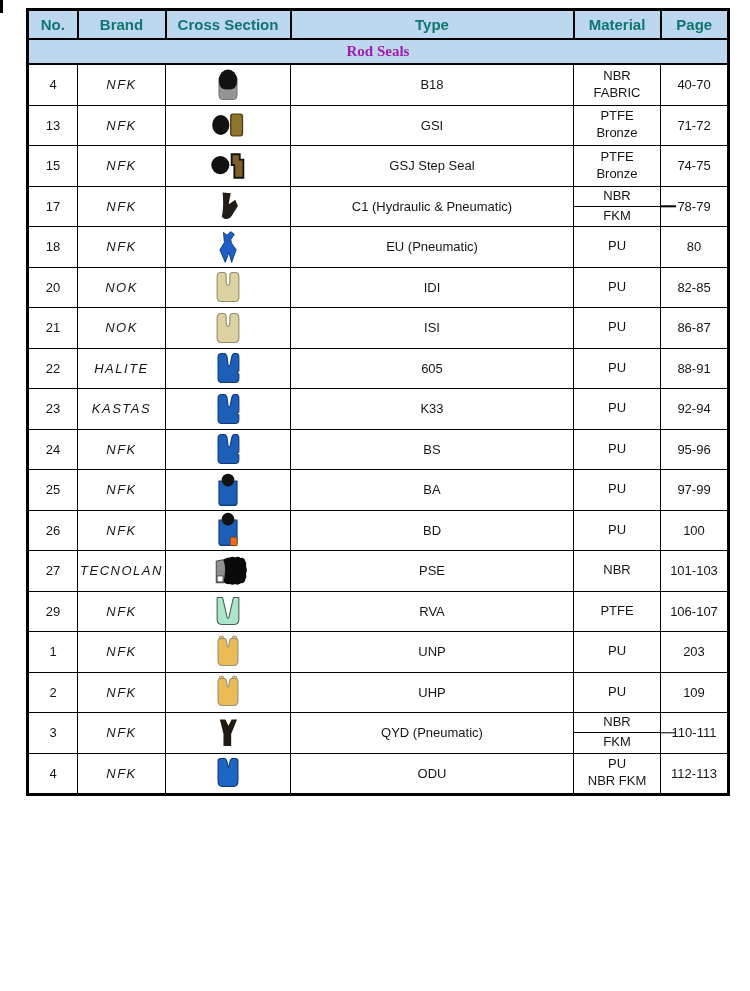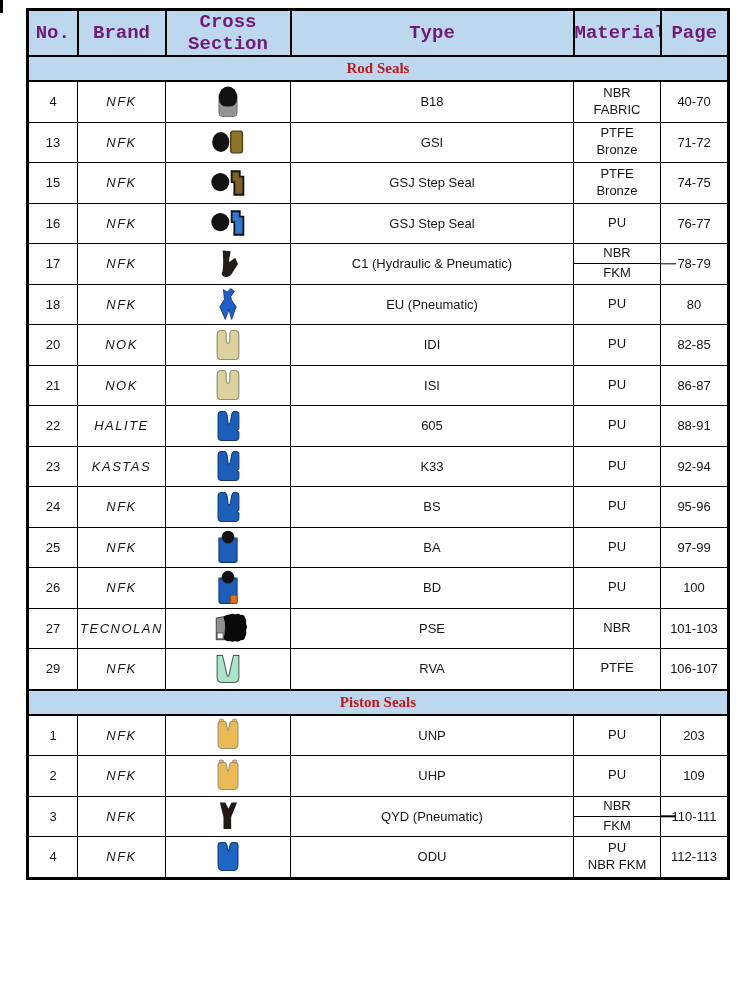--- a/index.html
+++ b/index.html
@@ -10,28 +10,28 @@
   }
   .corner-mark { position:absolute; left:0; top:0; width:3px; height:13px; background:#000; }
   .table-wrap { position:absolute; left:26px; top:8px; }
   table.catalog {
     border-collapse:collapse; table-layout:fixed; width:701px;
     border:3px solid #000;
   }
   td, th { border:1.4px solid #000; padding:0; text-align:center; vertical-align:middle; overflow:hidden; }
   thead th {
     background:#bdd7ee;
-    font-family:Liberation Mono, monospace; font-weight:bold;
-    font-size:19px; height:27px; color:#701a75;
+    font-family:Liberation Sans, sans-serif; font-weight:bold;
+    font-size:15px; height:27px; color:#0f766e;
     border-width:2px;
   }
   tr.section-row td {
     background:#bdd7ee;
     font-family:"Liberation Serif", serif; font-weight:bold;
-    font-size:15px; height:23px; color:#b91c1c;
+    font-size:15px; height:23px; color:#a21caf;
     border-width:2px;
   }
   tr.data-row td { height:39.5px; font-size:13px; border-top-width:1.8px; }
   td.no-cell { font-size:13px; }
   td.brand-cell { letter-spacing:1.5px; font-size:12.5px;font-style:italic; }
   td.type-cell { font-size:13px; }
   td.material-cell { font-size:12px; line-height:1.3;text-align:center; }
   td.page-cell { font-size:13px; position:relative; }
   td.page-cell.with-tick::before {
     content:""; position:absolute; left:0; top:50%; width:15px; height:1.4px;
@@ -120,37 +120,20 @@
             </span>
           </td>
           <td class="type-cell">GSJ Step Seal</td>
           <td class="material-cell">
             <div>PTFE</div>
             <div>Bronze</div>
           </td>
           <td class="page-cell">74-75</td>
         </tr>
         <tr class="data-row">
-          <td class="no-cell">16</td>
-          <td class="brand-cell">NFK</td>
-          <td class="icon-cell">
-            <span class="icon">
-              <svg viewBox="0 0 48 42">
-                <circle cx="15.5" cy="20" r="10" fill="#121212"></circle>
-                <path d="M28 8 L37 8 L37 14 L41 14 L41 34 L31 34 L31 20 L28 20 Z" fill="#2e7ad2" stroke="#121212" stroke-width="2"></path>
-              </svg>
-            </span>
-          </td>
-          <td class="type-cell">GSJ Step Seal</td>
-          <td class="material-cell">
-            <div>PU</div>
-          </td>
-          <td class="page-cell">76-77</td>
-        </tr>
-        <tr class="data-row">
           <td class="no-cell">17</td>
           <td class="brand-cell">NFK</td>
           <td class="icon-cell">
             <span class="icon">
               <svg viewBox="0 0 48 42">
                 <path d="M18 6 L27 7 C26 13 25 16 25 19 L32 14 L35 21 L28 32 C26 35 23 36 20 35 L17 33 C19 27 19 14 18 6 Z" fill="#241d17"></path>
               </svg>
             </span>
           </td>
           <td class="type-cell">C1 (Hydraulic &amp; Pneumatic)</td>
@@ -319,23 +302,20 @@
               <svg viewBox="0 0 48 42">
                 <path d="M12 6 L18 6 L23 28 Q24 30.5 25 28 L30 6 L36 6 L36 30 Q36 36 30 36 L18 36 Q12 36 12 30 Z" fill="#abe6ca" stroke="#49604f" stroke-width="1.2"></path>
               </svg>
             </span>
           </td>
           <td class="type-cell">RVA</td>
           <td class="material-cell">
             <div>PTFE</div>
           </td>
           <td class="page-cell">106-107</td>
-        </tr>
-        <tr class="section-row">
-          <td colspan="6">Piston Seals</td>
         </tr>
         <tr class="data-row">
           <td class="no-cell">1</td>
           <td class="brand-cell">NFK</td>
           <td class="icon-cell">
             <span class="icon">
               <svg viewBox="0 0 48 42">
                 <rect x="14.5" y="3.5" width="4.5" height="5" rx="1" fill="#eaba55" stroke="#97917d" stroke-width="1"></rect>
                 <rect x="29" y="3.5" width="4.5" height="5" rx="1" fill="#eaba55" stroke="#97917d" stroke-width="1"></rect>
                 <path d="M13 9 Q13 6 17 6 L20 6 Q22 6 22.5 10 L23 13 Q23.5 16 24 16 Q24.5 16 25 13 L25.5 10 Q26 6 28 6 L31 6 Q35 6 35 9 L35 31 Q35 36 30 36 L18 36 Q13 36 13 31 Z" fill="#eaba55" stroke="#97917d" stroke-width="1.2"></path>

